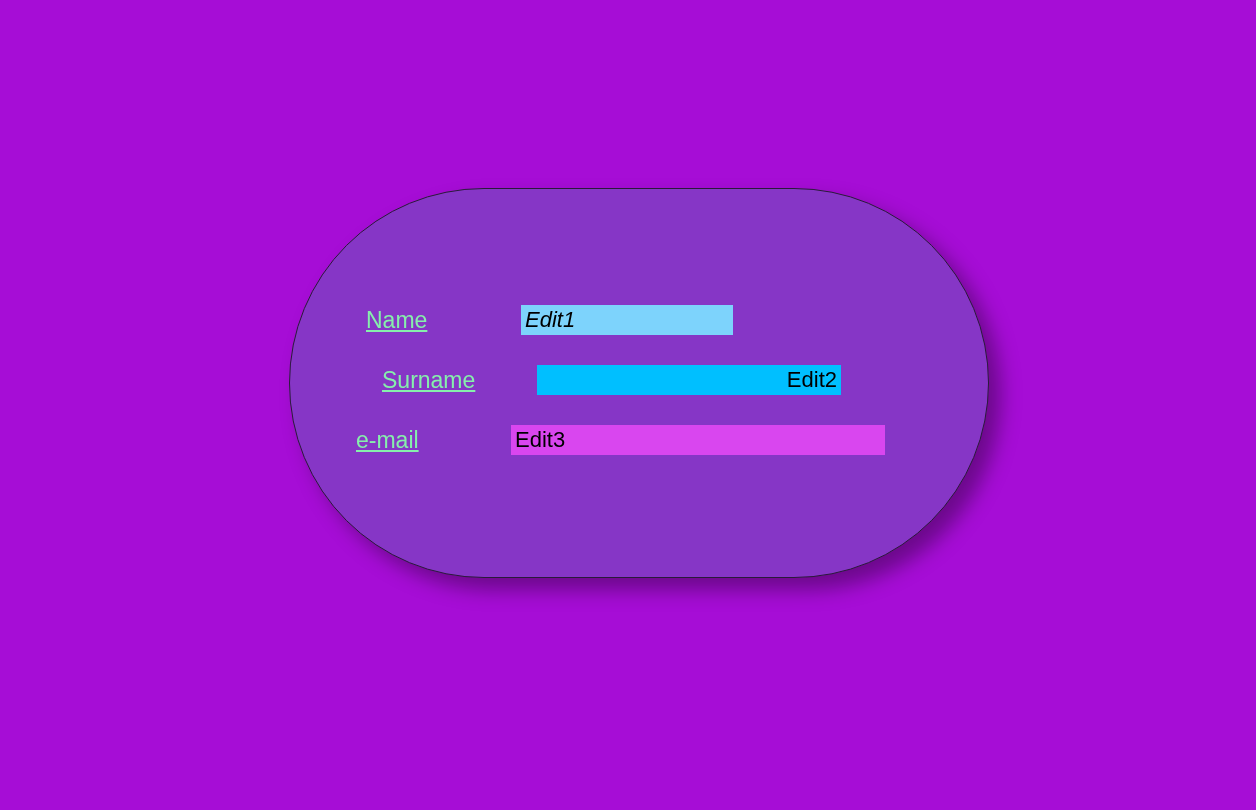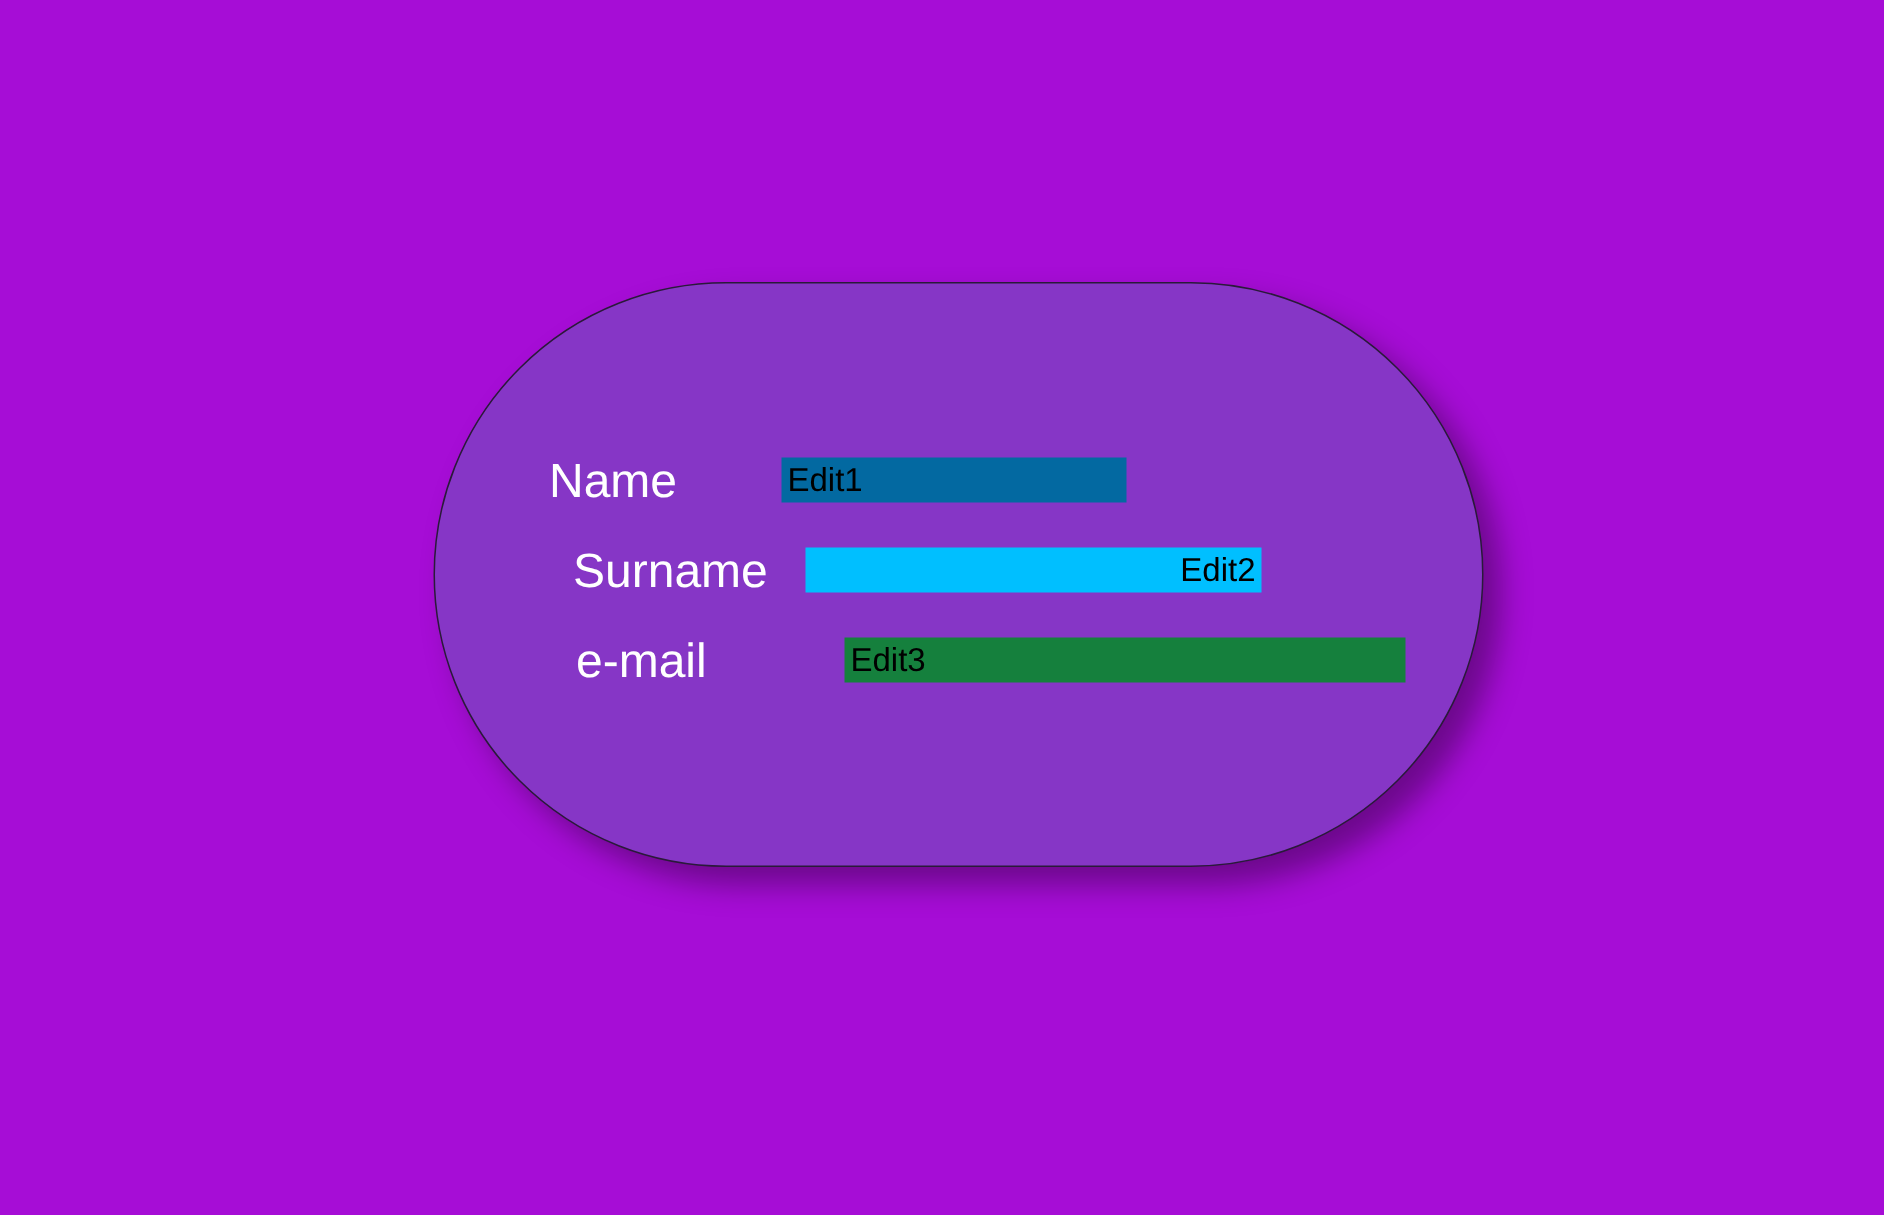--- a/index.html
+++ b/index.html
@@ -26,47 +26,48 @@
       border-radius: 195px;
       box-shadow: 12px 12px 20px rgba(0,0,0,0.35);
     }
     .form-row {
       position: absolute;
       display: flex;
       align-items: center;
       height: 30px;
     }
     .label {
-      color: #ffffff;
-      font-size: 32px;
+      color: #86efac;
+      font-size: 23px;
       font-weight: 400;
       white-space: nowrap;
+      text-decoration: underline;
     }
     .edit {
       height: 30px;
       border: none;
       font-family: "Segoe UI", Tahoma, sans-serif;
       font-size: 22px;
       color: #000000;
       padding: 0 4px;
       outline: none;
       line-height: 30px;
     }
     
     .row1 { left: 366px; top: 305px; }
     .row1 .label { width: 155px; }
-    .row1 .edit { width: 230px; background-color: #0369a1; }
+    .row1 .edit { width: 212px; background-color: #7dd3fc; font-style: italic; }
     
     .row2 { left: 366px; top: 365px; }
     .row2 .label { width: 155px; margin-left: 16px; }
     .row2 .edit { width: 304px; background-color: #00bfff; text-align: right; }
     
-    .row3 { left: 384px; top: 425px; gap: 24px; }
+    .row3 { left: 356px; top: 425px; }
     .row3 .label { width: 155px; }
-    .row3 .edit { width: 374px; background-color: #15803d; }
+    .row3 .edit { width: 374px; background-color: #d946ef; }
   </style>
 </head>
 <body>
 
 <div class="panel"></div>
 
 <div class="form-row row1">
   <span class="label">Name</span>
   <input type="text" class="edit" value="Edit1" style="">
 </div>

